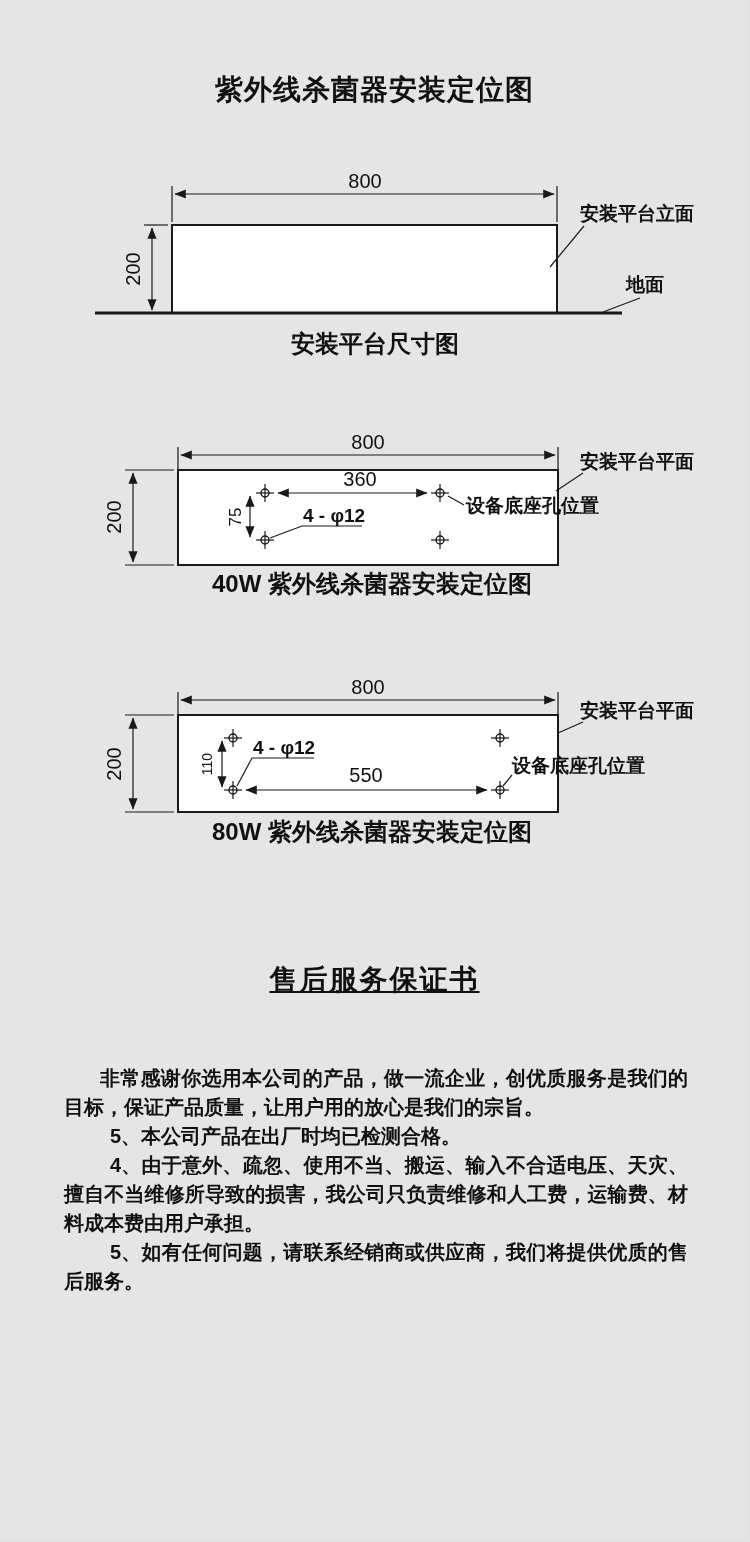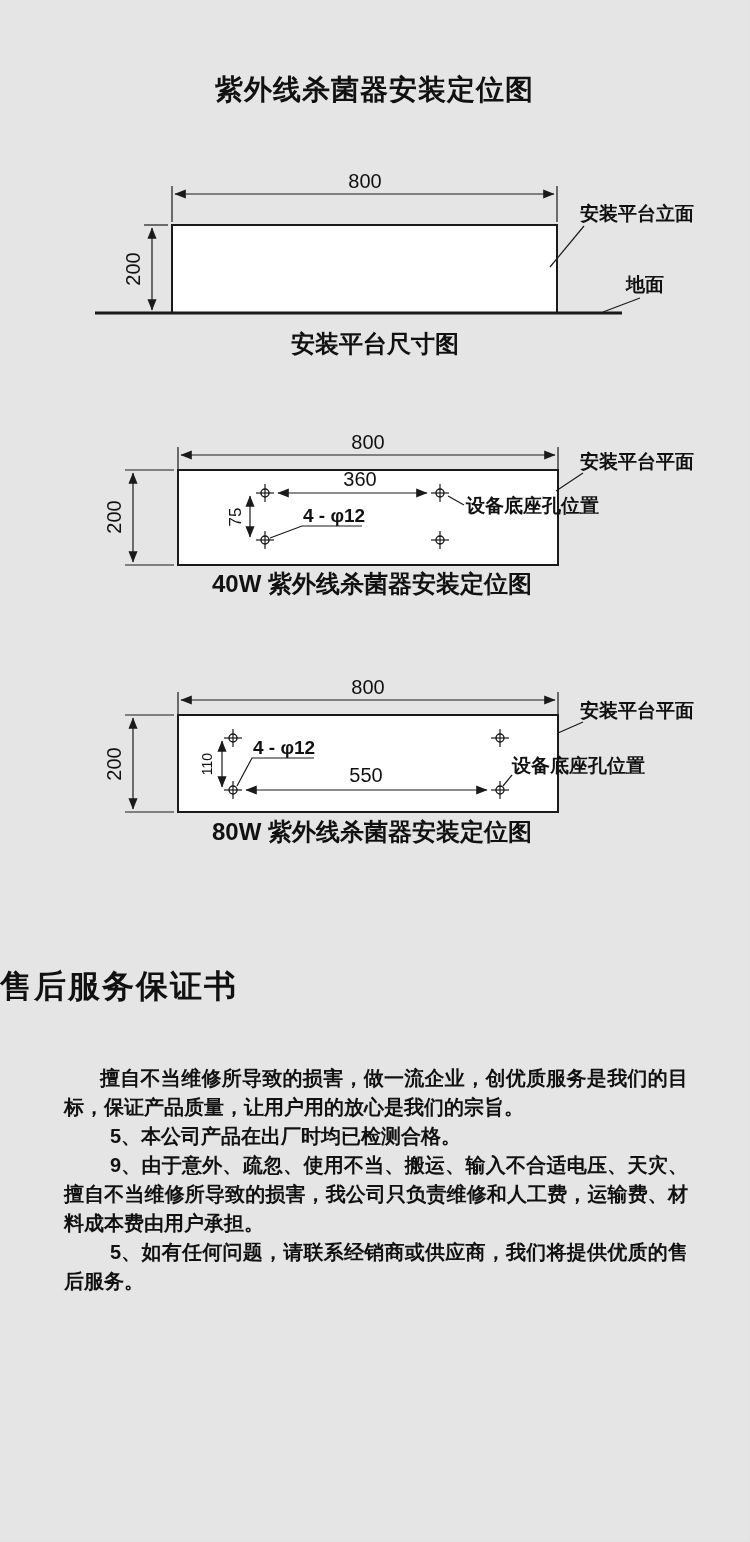--- a/index.html
+++ b/index.html
@@ -19,22 +19,22 @@
   .mid-num{font-size:17px;font-weight:400;}
   .small-num{font-size:14px;font-weight:400;}
   .lbl{font-size:19px;font-weight:600;}
   .caption{font-size:24px;font-weight:700;}
   .thin line,.thin polyline{stroke:#1a1a1a;stroke-width:1.2;fill:none;}
   .box{fill:#ffffff;stroke:#1a1a1a;stroke-width:2;}
   .ground{stroke:#1a1a1a;stroke-width:3;}
   .hole line{stroke:#1a1a1a;stroke-width:1.2;}
   .hole circle{fill:none;stroke:#1a1a1a;stroke-width:1.4;}
   .warranty-title{
-    position:absolute;top:938px;left:0;width:100%;text-align:left;
-    font-size:32px;font-weight:700;letter-spacing:2px;
+    position:absolute;top:938px;left:0;width:100%;text-align:center;
+    font-size:28px;font-weight:700;letter-spacing:2px;text-decoration:underline;
   }
   .warranty-body{
     position:absolute;top:1064px;left:64px;width:624px;
     font-size:20px;line-height:29px;font-weight:600;text-align:justify;
   }
   .warranty-body p{margin:0;}
   p.intro{text-indent:1.8em;}
   p.item{text-indent:2.3em;}
 </style>
 </head>
@@ -173,19 +173,19 @@
     <g class="thin">
       <line x1="512" y1="103" x2="503" y2="114"></line>
       <text class="lbl" x="512" y="100">设备底座孔位置</text>
     </g>
     <text class="caption" x="372" y="168" text-anchor="middle">80W 紫外线杀菌器安装定位图</text>
   </svg>
 
   <h2 class="warranty-title">售后服务保证书</h2>
 
   <div class="warranty-body">
-    <p class="intro">擅自不当维修所导致的损害，做一流企业，创优质服务是我们的目标，保证产品质量，让用户用的放心是我们的宗旨。</p>
+    <p class="intro">非常感谢你选用本公司的产品，做一流企业，创优质服务是我们的目标，保证产品质量，让用户用的放心是我们的宗旨。</p>
     <p class="item">5、本公司产品在出厂时均已检测合格。</p>
-    <p class="item">9、由于意外、疏忽、使用不当、搬运、输入不合适电压、天灾、擅自不当维修所导致的损害，我公司只负责维修和人工费，运输费、材料成本费由用户承担。</p>
+    <p class="item">4、由于意外、疏忽、使用不当、搬运、输入不合适电压、天灾、擅自不当维修所导致的损害，我公司只负责维修和人工费，运输费、材料成本费由用户承担。</p>
     <p class="item">5、如有任何问题，请联系经销商或供应商，我们将提供优质的售后服务。</p>
   </div>
 
 </div>
 
 </body></html>

